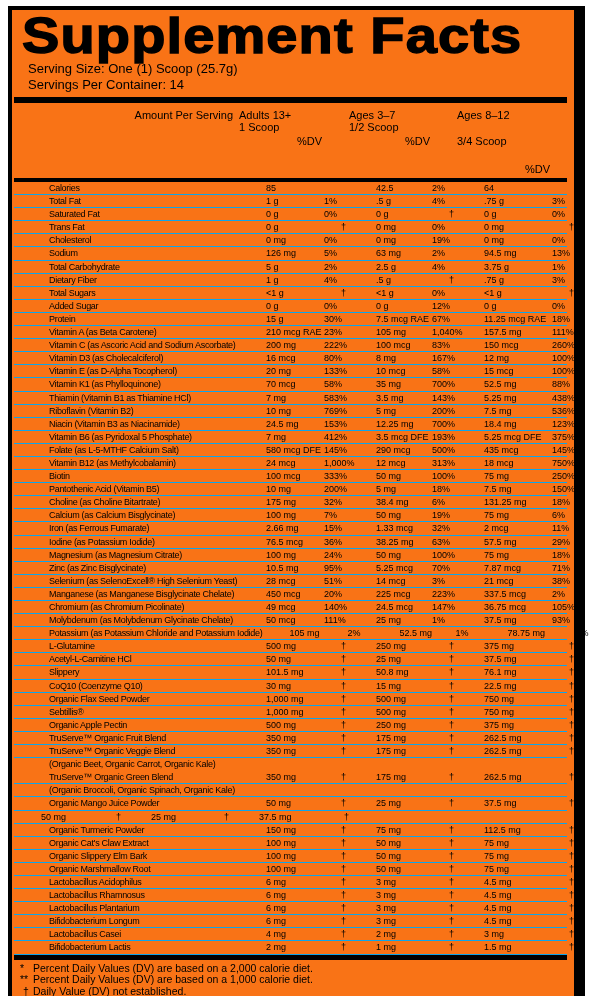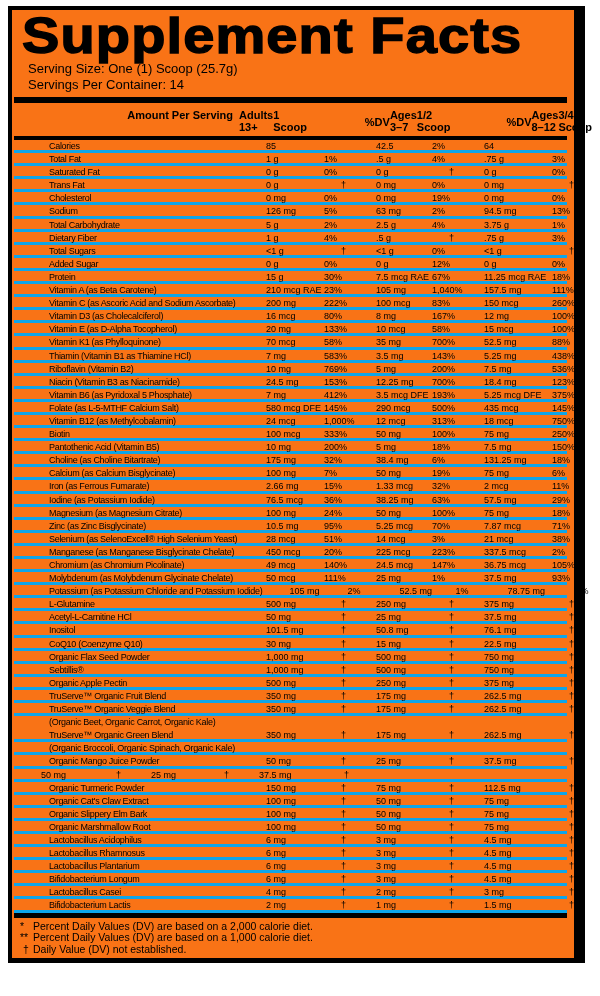--- a/index.html
+++ b/index.html
@@ -30,38 +30,38 @@
     transform-origin:left center;
     white-space:nowrap;
   }
   .serving{ margin-left:16px; font-size:13px; line-height:16px; }
   .bar{ background:#000; width:553px; margin-left:2px; }
   .bar.b1{ height:6px; margin-top:4px; }
   .bar.b2{ height:4px; }
   .bar.b3{ height:5px; }
   .hdr{
     display:flex; width:553px; margin-left:2px;
-    font-size:11px; font-weight:bold; line-height:12px;
+    font-size:11px; font-weight:normal; line-height:12px;
     padding:6px 0 3px 0;
   }
   .hdr .h-name{ flex:0 0 225px; text-align:right; padding-right:6px; }
-  .hdr .grp{ display:flex; flex-direction:row;align-items:center; }
+  .hdr .grp{ display:flex; flex-direction:column; }
   .hdr .grp.g1{ flex:0 0 110px; }
   .hdr .grp.g2{ flex:0 0 108px; }
-  .hdr .grp.g3{ flex:0 0 110px; }
+  .hdr .grp.g3{ flex:0 0 110px;gap:14px; }
   .hdr .dvlab{ margin-top:2px; }
   .g1 .dvlab{ margin-left:58px; }
   .g2 .dvlab{ margin-left:56px; }
   .g3 .dvlab{ margin-left:68px; }
   #rows{ width:553px; margin-left:2px; }
   .row{
     display:flex;
     height:13.1px; line-height:12.6px;
     font-size:9px;
-    border-bottom:3px solid #0ea5e9;
+    border-bottom:1px solid #0ea5e9;
     white-space:nowrap;
   }
   .row.nb{ border-bottom:none; }
   .c-name{ flex:0 0 225px; padding-left:35px; letter-spacing:-0.3px; overflow:visible; }
   .row.sub .c-name{ flex:1 1 auto; }
   .c-a1{ flex:0 0 58px;margin-left:27px; }
   .c-d1{ flex:0 0 52px; }
   .c-a2{ flex:0 0 56px; }
   .c-d2{ flex:0 0 52px; }
   .c-a3{ flex:0 0 68px; }
@@ -431,21 +431,21 @@
       <div class="row">
         <span class="c-name">Acetyl-L-Carnitine HCl</span>
         <span class="c-a1">50 mg</span>
         <span class="c-d1 dag">†</span>
         <span class="c-a2">25 mg</span>
         <span class="c-d2 dag">†</span>
         <span class="c-a3">37.5 mg</span>
         <span class="c-d3 dag">†</span>
       </div>
       <div class="row">
-        <span class="c-name">Inositol</span>
+        <span class="c-name">Slippery</span>
         <span class="c-a1">101.5 mg</span>
         <span class="c-d1 dag">†</span>
         <span class="c-a2">50.8 mg</span>
         <span class="c-d2 dag">†</span>
         <span class="c-a3">76.1 mg</span>
         <span class="c-d3 dag">†</span>
       </div>
       <div class="row">
         <span class="c-name">CoQ10 (Coenzyme Q10)</span>
         <span class="c-a1">30 mg</span>

